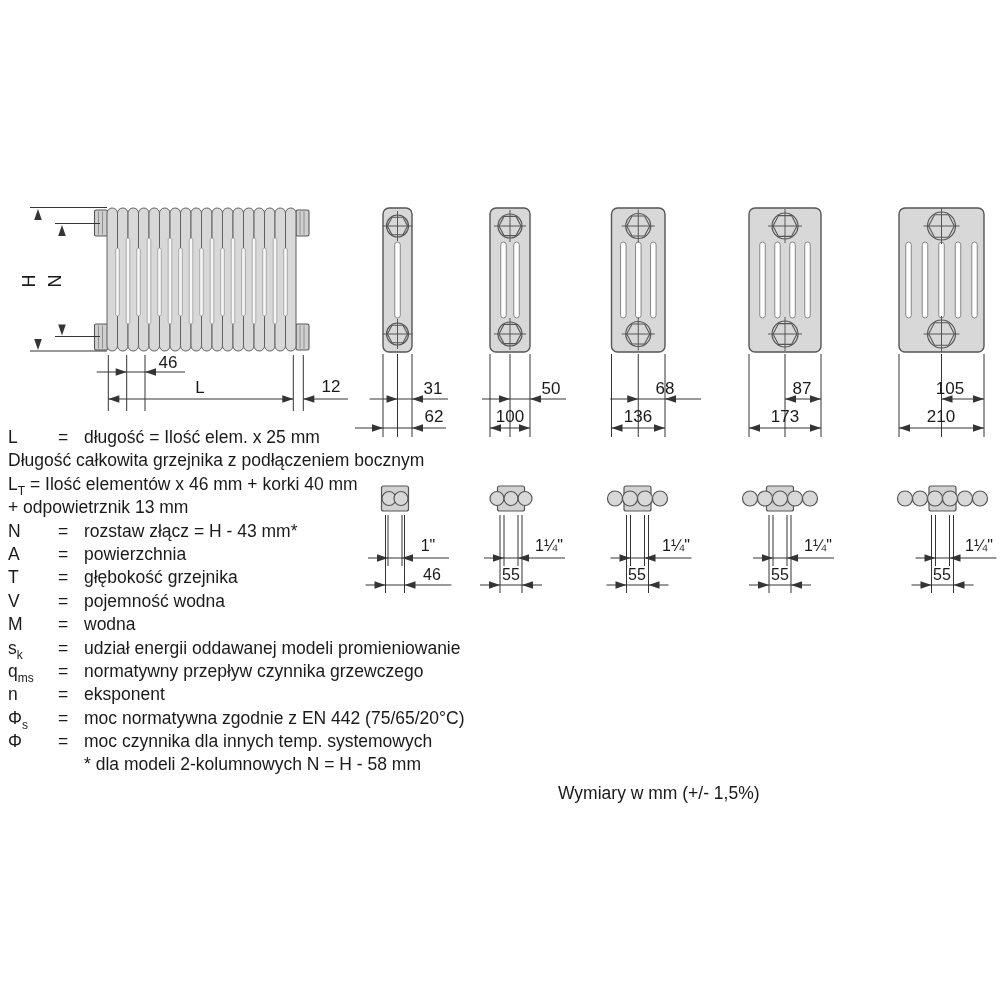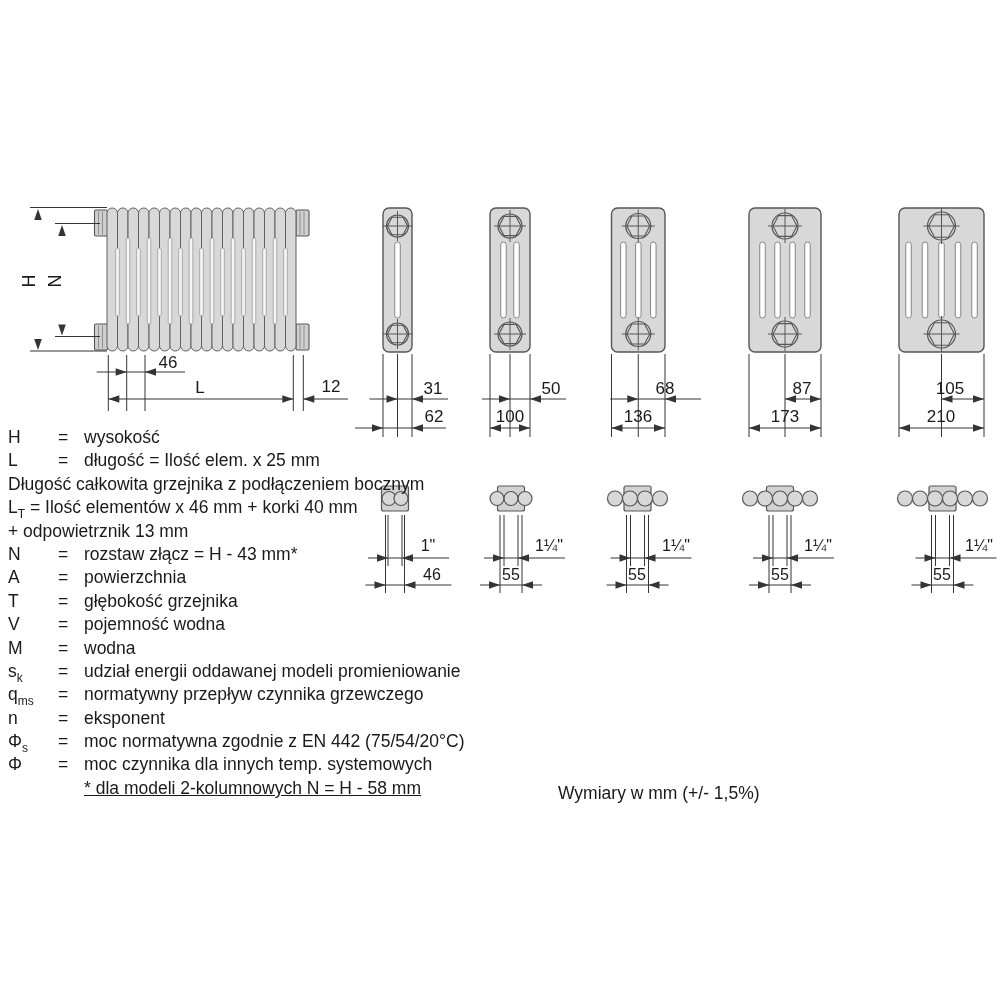--- a/index.html
+++ b/index.html
@@ -8,21 +8,21 @@
   svg text{font-family:"Liberation Sans",sans-serif;fill:#1a1a1a;}
   .mid{text-anchor:middle;}
   .t16{font-size:16px;}
   .t17{font-size:17px;}
   .t18{font-size:18px;}
   .legend{position:absolute;left:8px;top:426px;font-size:17.5px;line-height:23.4px;white-space:nowrap;}
   .lrow{height:23.4px;}
   .sym{display:inline-block;width:50px;}
   .eq{display:inline-block;width:26px;}
   .legend sub{font-size:12px;line-height:0;}
-  .foot{padding-left:76px;text-decoration:underline;}
+  .foot{padding-left:76px;}
   .footer-note{position:absolute;left:558px;top:783px;font-size:17.5px;text-align:right;}
 </style>
 </head>
 <body>
 
 <div id="page">
 
   <svg id="drawing" width="1000" height="1000" viewBox="0 0 1000 1000">
     <g id="gfx-front">
         <rect x="94.5" y="210" width="13" height="26" rx="1.5" ry="1.5" fill="#cfcfcf" stroke="#565656" stroke-width="1.1"></rect>
@@ -304,32 +304,31 @@
       <text class="t16 mid" x="676" y="551">1¼"</text>
       <text class="t16 mid" x="637" y="580">55</text>
       <text class="t16 mid" x="818" y="551">1¼"</text>
       <text class="t16 mid" x="780" y="580">55</text>
       <text class="t16 mid" x="979" y="551">1¼"</text>
       <text class="t16 mid" x="942" y="580">55</text>
     </g>
   </svg>
 
   <div class="legend">
-    <div class="lrow"><span class="sym"><span>H</span></span><span class="eq">=</span><span class="desc">wysokość</span></div>
     <div class="lrow"><span class="sym"><span>L</span></span><span class="eq">=</span><span class="desc">długość = Ilość elem. x 25 mm</span></div>
     <div class="lrow"><span>Długość całkowita grzejnika z podłączeniem bocznym</span></div>
     <div class="lrow"><span>L</span><sub>T</sub><span> = Ilość elementów x 46 mm + korki 40 mm</span></div>
     <div class="lrow"><span>+ odpowietrznik 13 mm</span></div>
     <div class="lrow"><span class="sym"><span>N</span></span><span class="eq">=</span><span class="desc">rozstaw złącz = H - 43 mm*</span></div>
     <div class="lrow"><span class="sym"><span>A</span></span><span class="eq">=</span><span class="desc">powierzchnia</span></div>
     <div class="lrow"><span class="sym"><span>T</span></span><span class="eq">=</span><span class="desc">głębokość grzejnika</span></div>
     <div class="lrow"><span class="sym"><span>V</span></span><span class="eq">=</span><span class="desc">pojemność wodna</span></div>
     <div class="lrow"><span class="sym"><span>M</span></span><span class="eq">=</span><span class="desc">wodna</span></div>
     <div class="lrow"><span class="sym"><span>s</span><sub>k</sub></span><span class="eq">=</span><span class="desc">udział energii oddawanej modeli promieniowanie</span></div>
     <div class="lrow"><span class="sym"><span>q</span><sub>ms</sub></span><span class="eq">=</span><span class="desc">normatywny przepływ czynnika grzewczego</span></div>
     <div class="lrow"><span class="sym"><span>n</span></span><span class="eq">=</span><span class="desc">eksponent</span></div>
-    <div class="lrow"><span class="sym"><span>Φ</span><sub>s</sub></span><span class="eq">=</span><span class="desc">moc normatywna zgodnie z EN 442 (75/54/20°C)</span></div>
+    <div class="lrow"><span class="sym"><span>Φ</span><sub>s</sub></span><span class="eq">=</span><span class="desc">moc normatywna zgodnie z EN 442 (75/65/20°C)</span></div>
     <div class="lrow"><span class="sym"><span>Φ</span></span><span class="eq">=</span><span class="desc">moc czynnika dla innych temp. systemowych</span></div>
     <div class="lrow foot"><span>* dla modeli 2-kolumnowych N = H - 58 mm</span></div>
   </div>
 
   <div class="footer-note">Wymiary w mm (+/- 1,5%)</div>
 </div>
 
 </body></html>

